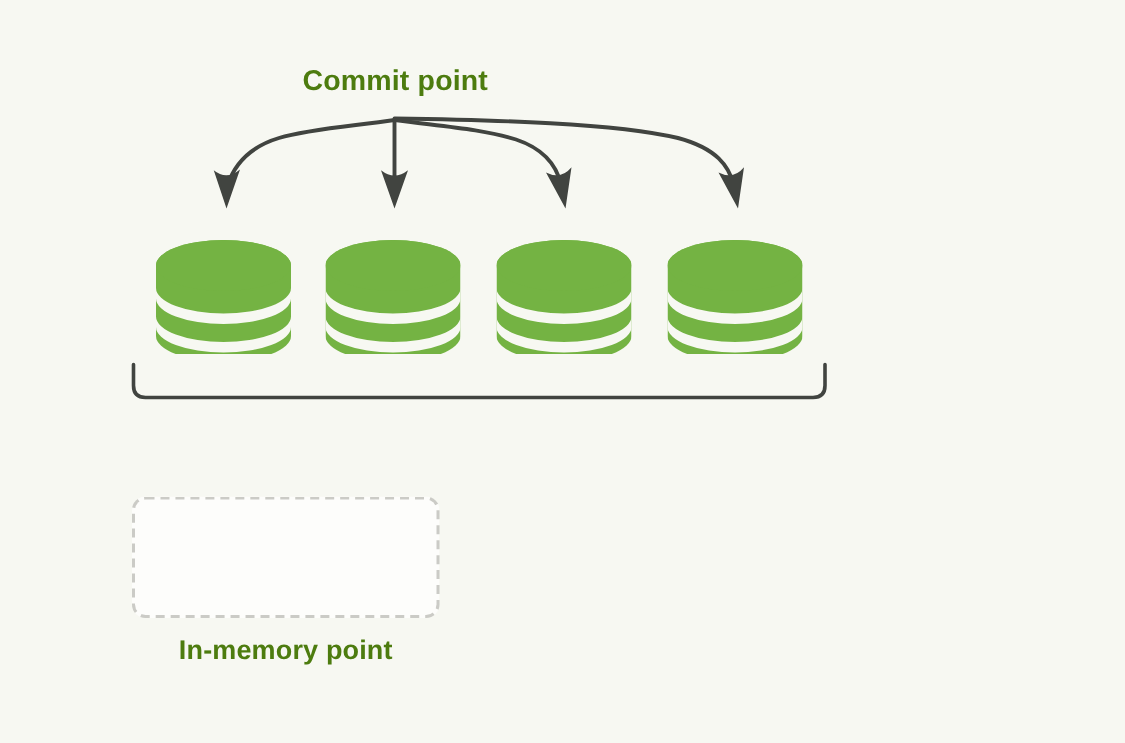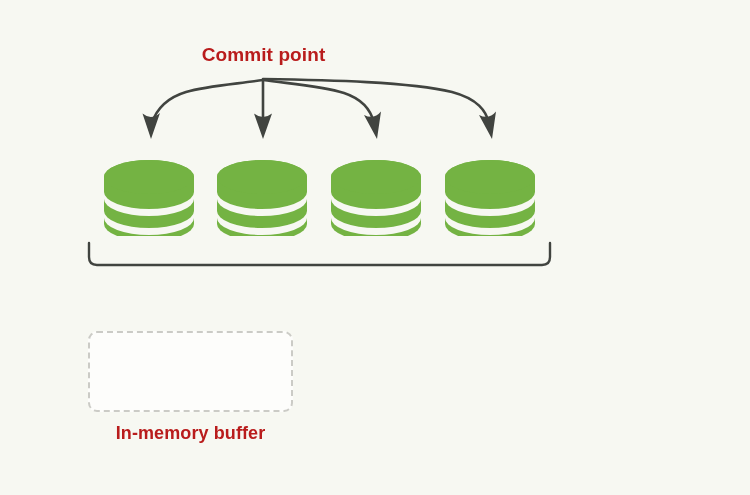--- a/index.html
+++ b/index.html
@@ -19,21 +19,21 @@
   }
   #diagram-svg {
     position: absolute;
     left: 0;
     top: 0;
     width: 750px;
     height: 495px;
   }
   .lbl {
     position: absolute;
-    color: #b91c1c;
+    color: #4d7c0f;
     font-weight: bold;
     white-space: nowrap;
     letter-spacing: 0.1px;
   }
   #commit-point-label {
     left: 0;
     top: 44px;
     width: 527px;
     text-align: center;
     font-size: 19px;
@@ -140,15 +140,15 @@
     </g>
 
     <path d="M89,243 L89,257 Q89,265 97,265 L542,265 Q550,265 550,257 L550,243" fill="none" stroke="#414440" stroke-width="2.4" stroke-linecap="round" stroke-linejoin="round"></path>
   </svg>
 
   <div class="lbl" id="commit-point-label">Commit point</div>
 
 
   <div id="memory-buffer-box"></div>
 
-  <div class="lbl" id="buffer-label">In-memory buffer</div>
+  <div class="lbl" id="buffer-label">In-memory point</div>
 
 </div>
 
 </body></html>

